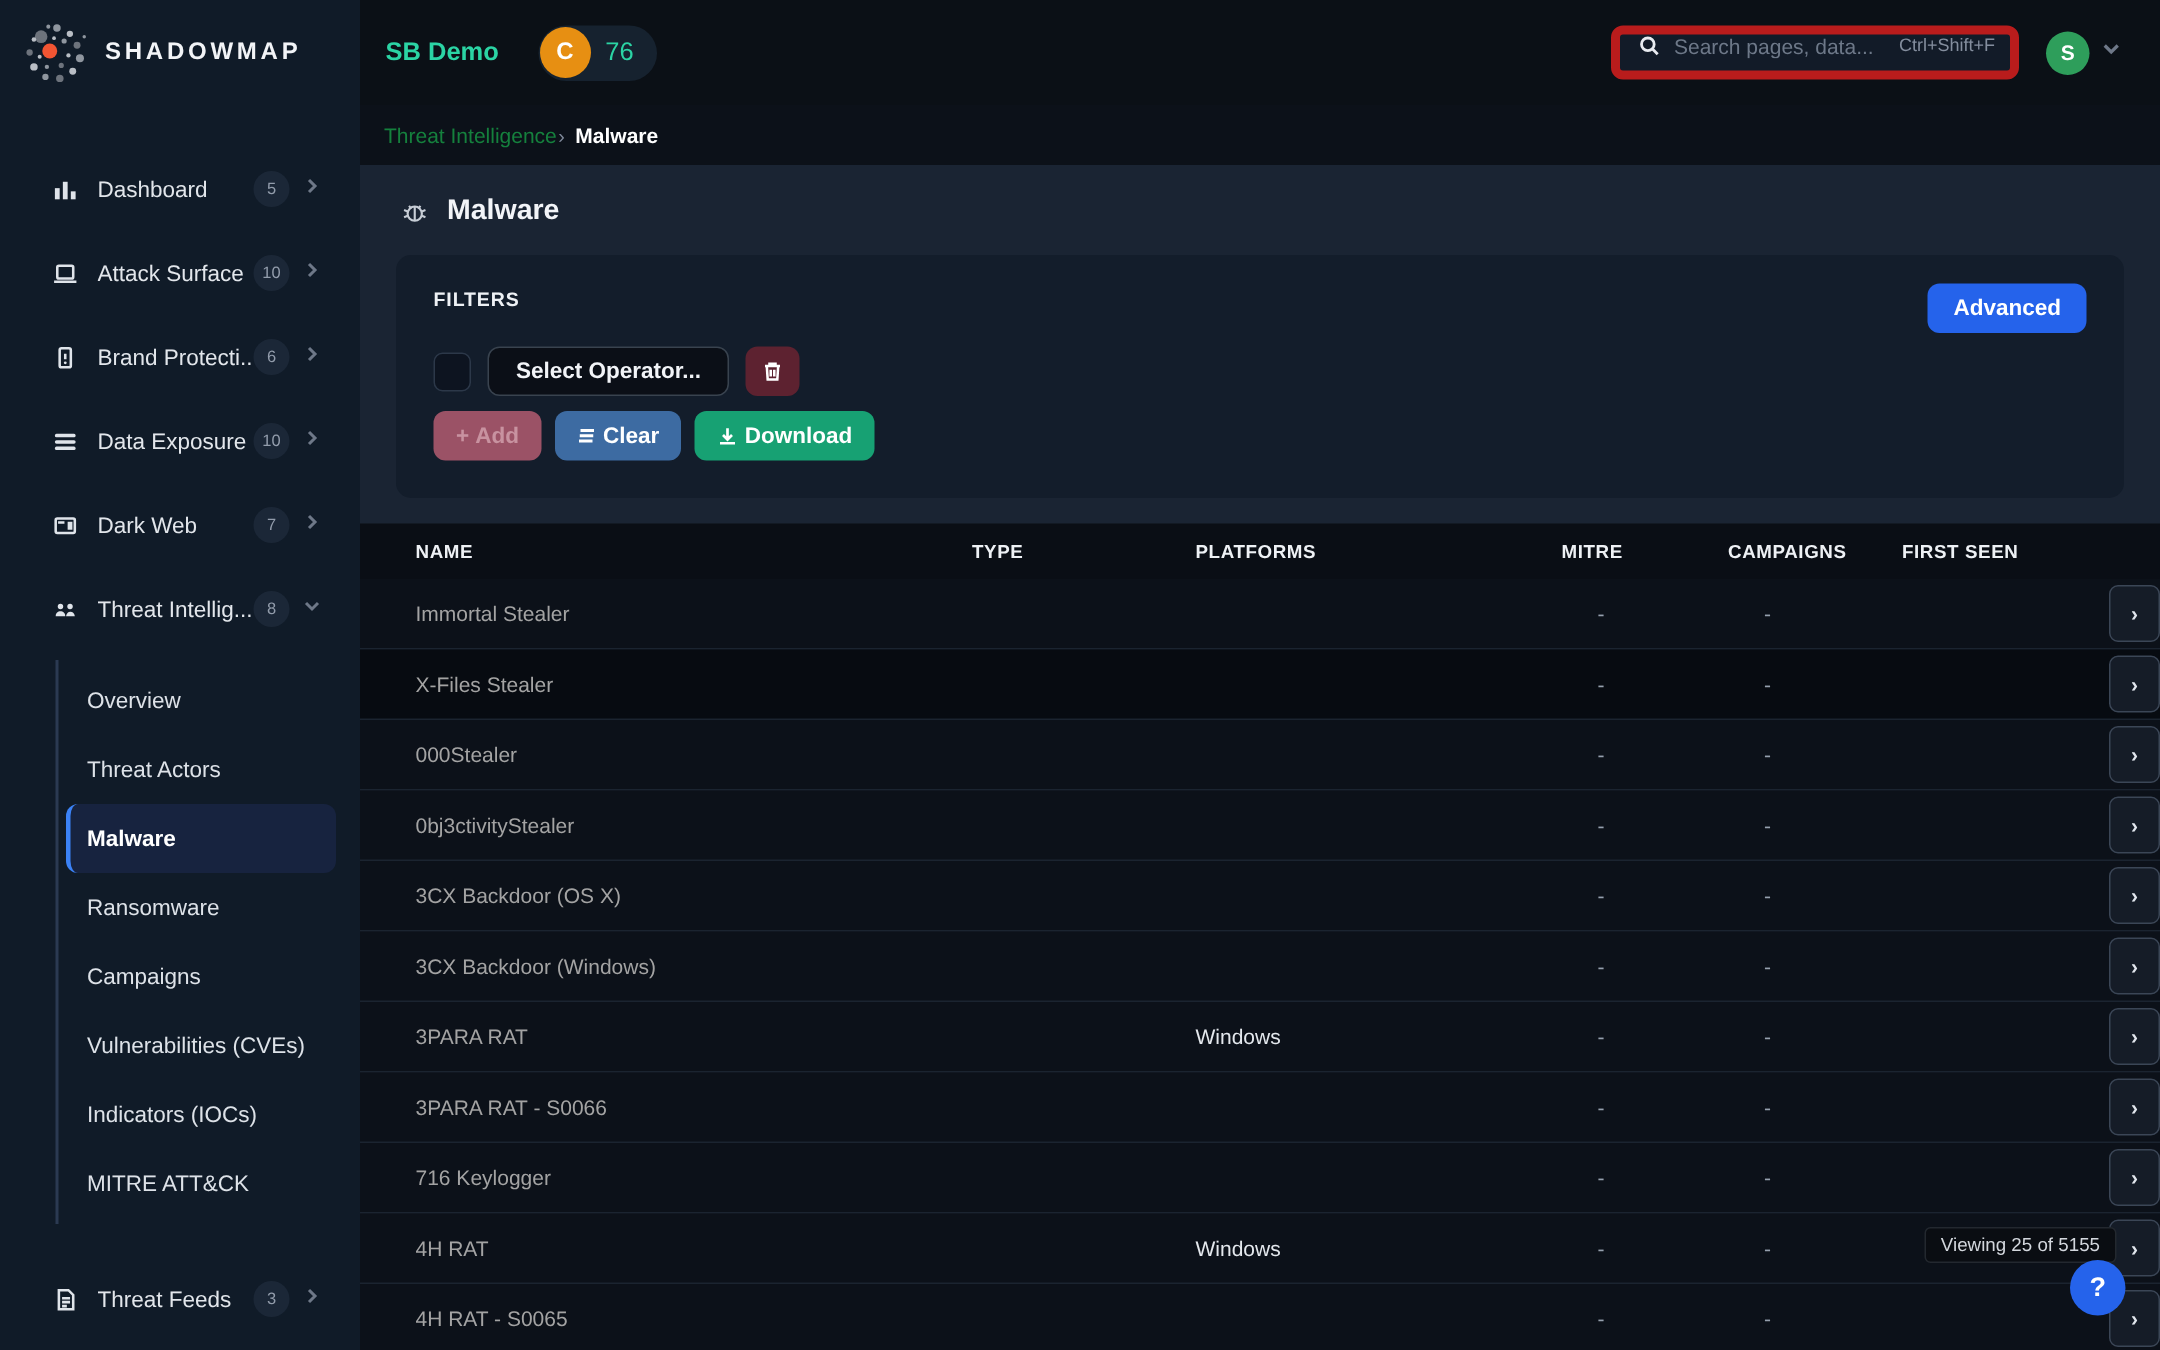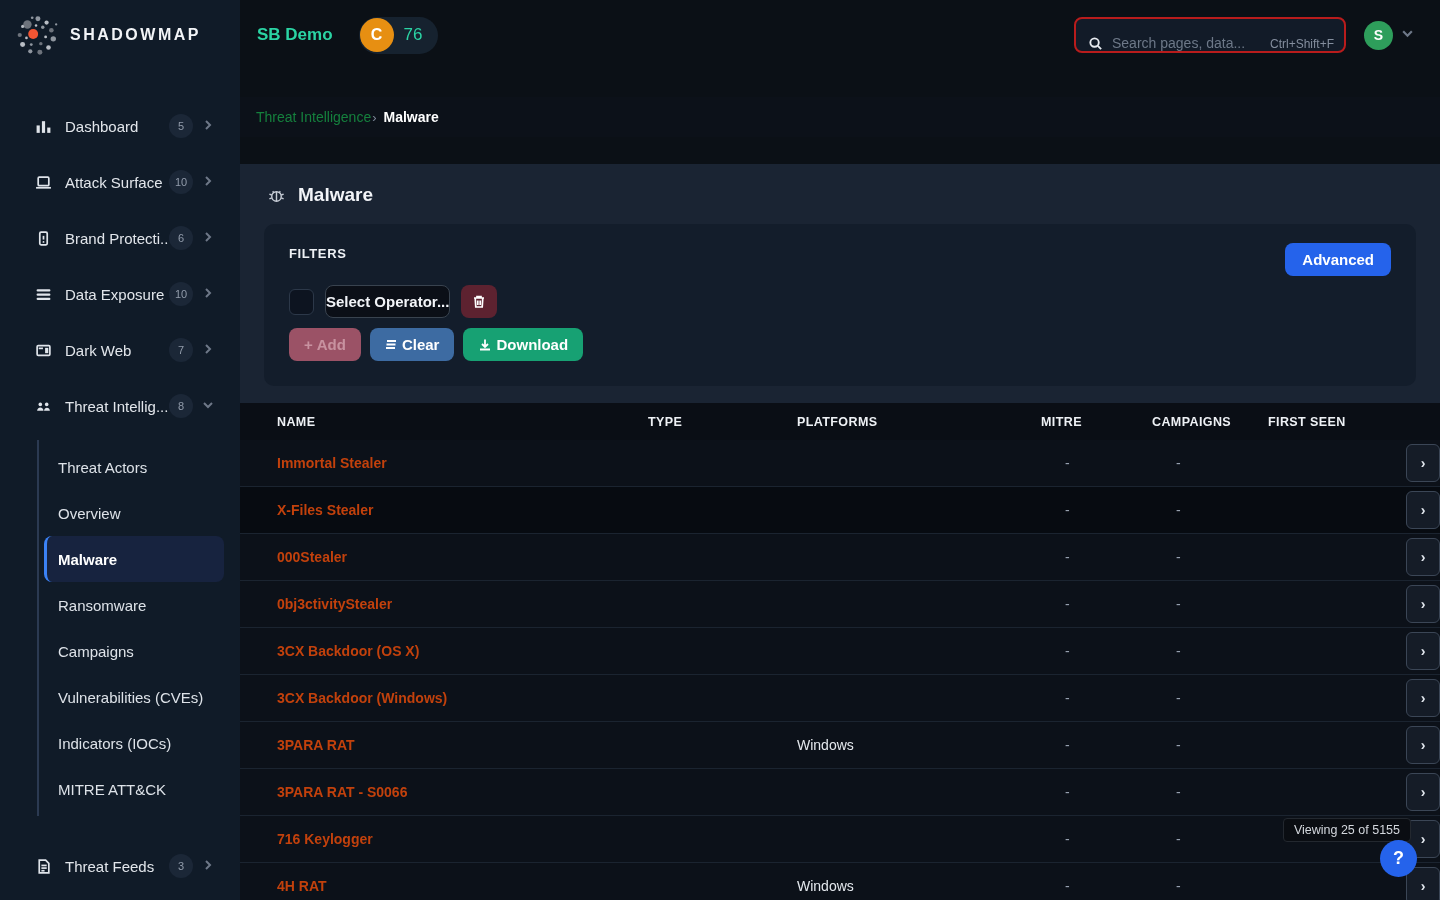--- a/index.html
+++ b/index.html
@@ -23,30 +23,30 @@
   .chev svg { width:12px; height:12px; stroke:#6e7888; fill:none; stroke-width:2; }
 
   .submenu { margin:6px 0 0 37px; border-left:2px solid #2b3a52; padding:4px 0 4px 0; }
   .submenu-item { display:flex; align-items:center; height:46px; padding-left:19px; font-size:15px;
                   color:#dde2e8; cursor:pointer; }
   .submenu-item.active { background:#17233f; border-left:3px solid #3b82f6; border-radius:8px;
                          margin:0 16px 0 5px; padding-left:11px; font-weight:700; color:#ffffff; }
   .feeds-item { margin-top:22px; }
 
   
-  .main { flex:1; display:flex; flex-direction:column; height:900px;gap:27px; }
+  .main { flex:1; display:flex; flex-direction:column; height:900px; }
   .topbar { height:70px; background:#0b1016; display:flex; align-items:center; padding:0 26px 0 17px; }
   .org-name { color:#2bd4a4; font-size:17px; font-weight:700; margin-right:26px; }
   .score-pill { display:flex; align-items:center; background:#16222f; border-radius:20px; height:37px; padding-right:15px; }
   .grade-circle { width:34px; height:34px; border-radius:50%; background:#e78f12; color:#fff;
                   font-weight:700; font-size:16px; display:flex; align-items:center; justify-content:center; margin:1px; }
   .score-num { color:#2bd4a4; font-size:17px; margin-left:9px; }
   .topbar-right { margin-left:auto; display:flex; align-items:center; gap:18px; }
-  .searchbox { display:flex; align-items:flex-end; width:272px; height:36px; background:#121b28;
-               border:2px solid #b91c1c; border-radius:8px; padding:0 10px 0 12px; }
+  .searchbox { display:flex; align-items:flex-start; width:272px; height:36px; background:#121b28;
+               border:6px solid #b91c1c; border-radius:8px; padding:0 10px 0 12px; }
   .searchbox svg { width:15px; height:15px; stroke:#e8ebf0; fill:none; stroke-width:2; }
   .searchbox input { flex:1; background:transparent; border:none; outline:none; color:#aeb6c2;
                      font-size:14px; margin-left:9px; font-family:"Liberation Sans",sans-serif; width:120px;}
   .searchbox input::placeholder { color:#6d7888; }
   .shortcut { color:#848e9e; font-size:12px; white-space:nowrap; }
   .avatar-wrap { display:flex; align-items:center; gap:8px; cursor:pointer; }
   .avatar { width:29px; height:29px; border-radius:50%; background:#2e9e5b; color:#fff; font-weight:700;
             font-size:14px; display:flex; align-items:center; justify-content:center; }
 
   .crumb-bar { height:40px; background:#0c1119; display:flex; align-items:center; padding:0 16px; }
@@ -61,42 +61,42 @@
 
   
   .filter-panel { margin:2px 24px 0 24px; background:#131d2b; border-radius:10px; padding:22px 24px 25px 25px; position:relative; }
   .filters-label { font-size:13px; font-weight:700; letter-spacing:0.6px; color:#eef1f5; }
   .advanced-btn { position:absolute; top:19px; right:25px; background:#2563eb; color:#fff; border:none;
                   font-size:15px; font-weight:700; padding:8px 17px; border-radius:8px; cursor:pointer;
                   font-family:"Liberation Sans",sans-serif; }
   .filter-row1 { display:flex; align-items:center; gap:11px; margin-top:24px; }
   .filter-check { width:25px; height:26px; background:#0d1420; border:1px solid #2c3849; border-radius:6px; cursor:pointer; }
   .operator-btn { background:#0b0f17; border:1px solid #39434f; border-radius:8px; color:#f2f4f8;
-                  font-size:15px; font-weight:700; padding:7px 0; cursor:pointer; font-family:"Liberation Sans",sans-serif; }
+                  font-size:15px; font-weight:700; padding:7px 18px; cursor:pointer; font-family:"Liberation Sans",sans-serif; }
   .trash-btn { background:#5d2230; border:none; border-radius:8px; width:36px; height:33px; cursor:pointer;
                display:flex; align-items:center; justify-content:center; }
   .trash-btn svg { width:14px; height:15px; stroke:#fff; fill:none; stroke-width:1.7; }
   .filter-row2 { display:flex; align-items:center; gap:9px; margin-top:10px; }
   .btn { border:none; border-radius:8px; font-size:15px; font-weight:700; padding:8px 15px; cursor:pointer;
          display:flex; align-items:center; gap:4px; font-family:"Liberation Sans",sans-serif; color:#fff; }
   .add-btn { background:#9b5266; color:rgba(255,225,230,0.45); }
   .clear-btn { background:#3d6ba2; }
   .clear-btn svg { width:13px; height:11px; stroke:#fff; stroke-width:2; }
   .dl-btn { background:#17a173; }
   .dl-btn svg { width:14px; height:14px; stroke:#fff; fill:none; stroke-width:1.8; }
 
   
   .table { margin-top:17px; }
   .tgrid { display:grid; grid-template-columns:408px 149px 244px 111px 116px 132px 40px; align-items:center; }
   .thead { height:37px; background:#0a0e15; }
   .thead > div { font-size:12.5px; font-weight:700; letter-spacing:0.4px; color:#eef1f5; }
   .c-name { padding-left:37px; }
   .trow { height:47px; background:#0c1119; border-bottom:1px solid #1b2430; }
   .trow.hl { background:#070b11; }
-  .cell-name { font-size:14px; font-weight:700; color:#c2410c; }
+  .cell-name { font-size:14px; font-weight:400; color:#a3a3a3; }
   .cell-plain { font-size:14px; color:#e4e8ed; }
   .cell-dash { font-size:14px; color:#96a0ae; padding-left:24px; }
   .row-btn { width:34px; height:38px; margin-left:6px; background:#151c27; border:1px solid #3b4656;
              border-radius:6px; color:#e2e7ee; font-size:14px; font-weight:700; cursor:pointer;
              display:flex; align-items:center; justify-content:center; }
 
   
   .tooltip { position:absolute; top:818px; right:29px; background:#0a0d12; border:1px solid #23282f;
              border-radius:4px; padding:4px 10px; font-size:12.5px; color:#d3d7dd; white-space:nowrap; }
   .help-btn { position:absolute; top:840px; left:1380px; width:37px; height:37px; border-radius:50%;
@@ -216,25 +216,25 @@
       <span class="nav-label">Threat Intellig...</span>
       <span class="badge">8</span>
       <span class="chev"><svg viewBox="0 0 12 12">
             <polyline points="2,4 6,8 10,4"></polyline>
           </svg></span>
     </div>
 
     <div class="submenu">
 
         <div class="submenu-item">
+          <span>Overview</span>
+        </div>
+
+        <div class="submenu-item">
           <span>Threat Actors</span>
-        </div>
-
-        <div class="submenu-item">
-          <span>Overview</span>
         </div>
 
         <div class="submenu-item active">
           <span>Malware</span>
         </div>
 
         <div class="submenu-item">
           <span>Ransomware</span>
         </div>
 

